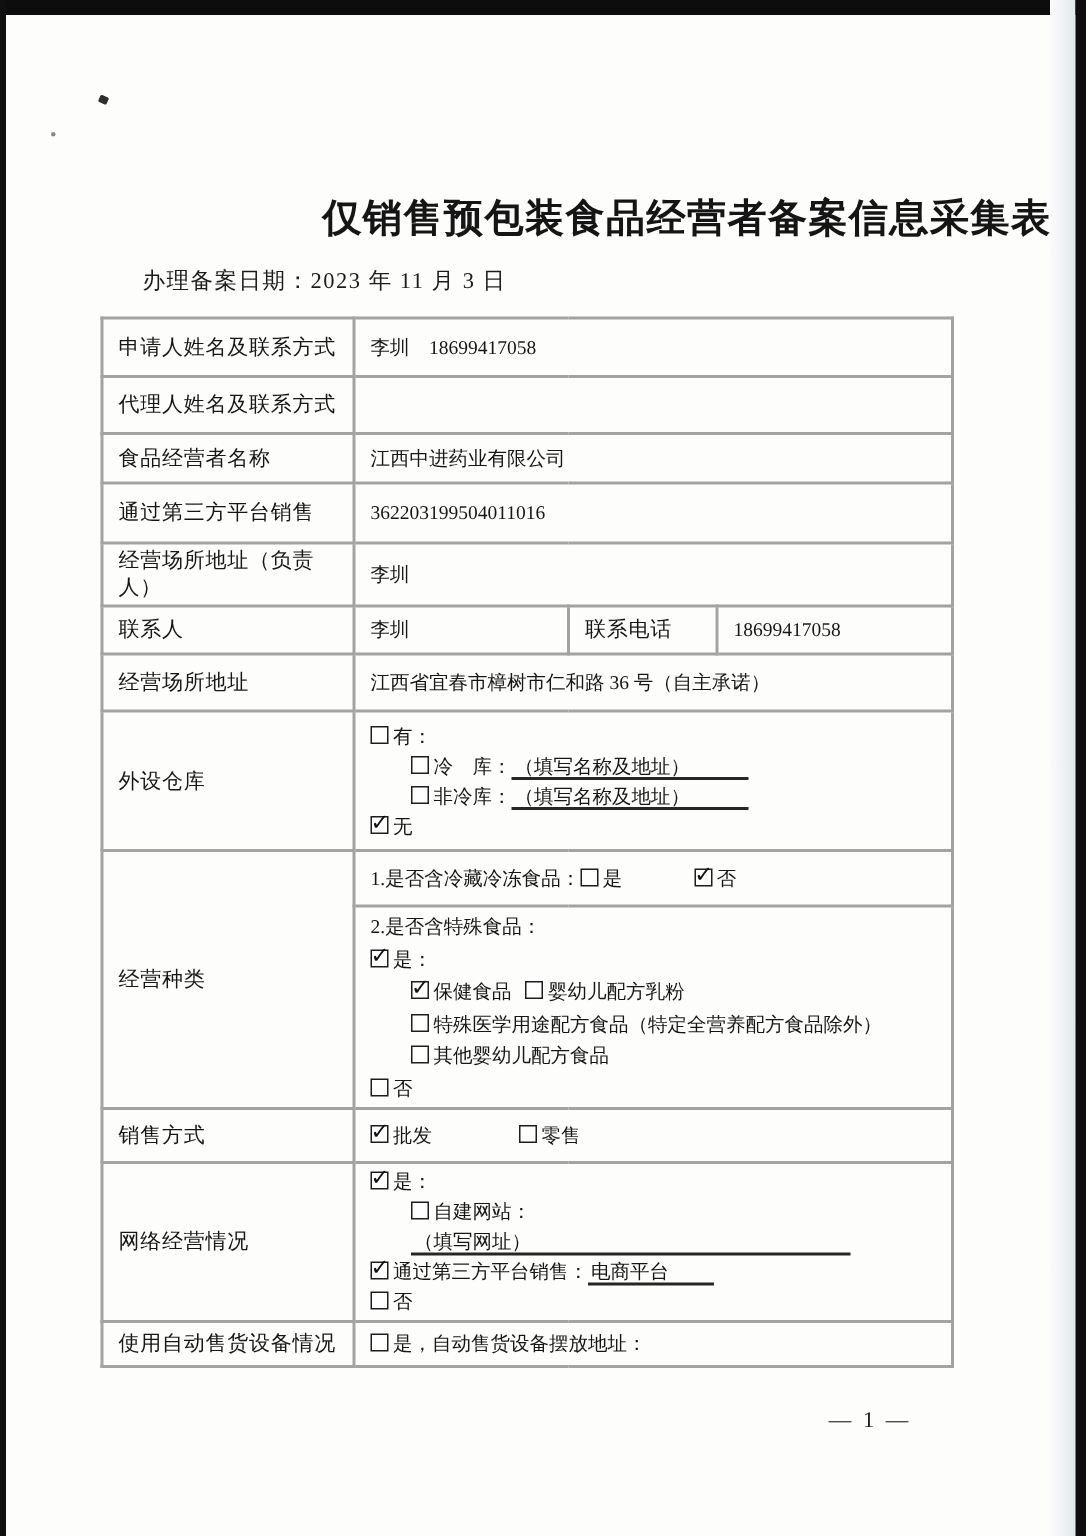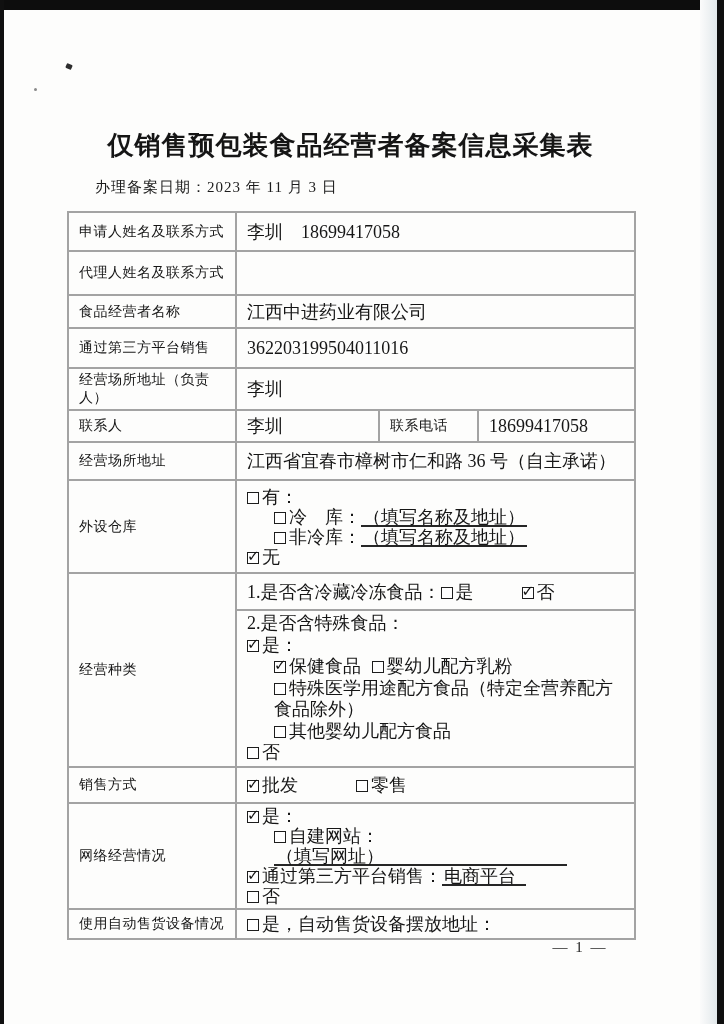--- a/index.html
+++ b/index.html
@@ -16,41 +16,41 @@
   .edge-top    { position:absolute; left:0; top:0; width:724px; height:10px; background:#0d0d0d; }
   .edge-left   { position:absolute; left:0; top:0; width:4px; height:1024px; background:#101010; }
   .edge-right-dark  { position:absolute; right:0; top:0; width:7px; height:1024px; background:#0e0e0e; }
   .edge-right-light { position:absolute; right:7px; top:0; width:17px; height:1024px;
                       background:linear-gradient(to right,#fbfbfb,#e2e8eb); }
   .speck1 { position:absolute; left:66px; top:64px; width:6px; height:5px; background:#2e2e2e; transform:rotate(25deg); border-radius:1px; }
   .speck2 { position:absolute; left:34px; top:88px; width:3px; height:3px; background:#8a8a8a; border-radius:50%; }
 
   .doc-title {
     position:absolute; left:0; top:128px; width:701px;
-    text-align:center; font-size:26px; font-weight:bold; letter-spacing:1px;
+    text-align:right; font-size:26px; font-weight:bold; letter-spacing:1px;
     color:#151515;
   }
   .date-line {
     position:absolute; left:95px; top:178px;
     font-size:15px; letter-spacing:1px; color:#1c1c1c;
   }
 
   table.form {
     position:absolute; left:67px; top:211px; width:567px;
     border-collapse:collapse; table-layout:fixed;
     font-size:14px; color:#161616;
   }
   table.form td {
     border:2px solid #a3a3a3;
     padding:2px 6px 2px 10px;
     vertical-align:middle;
     overflow:hidden;
   }
   td.lbl { letter-spacing:0.5px; }
-  td.val { font-size:18px; }
+  td.val { font-size:13px; }
   .multi { line-height:20px; padding-top:5px; padding-bottom:5px; vertical-align:middle; }
   .multi-q2 { line-height:21.5px; }
   .indent { padding-left:27px; }
 
   
   .cb {
     display:inline-block; width:12px; height:12px;
     border:1.7px solid #1d1d1d; background:#fff;
     position:relative; vertical-align:-1px; margin-right:3px;
   }
@@ -94,21 +94,21 @@
       <col style="width:99px">
       <col style="width:157px">
     </colgroup>
 
   <tbody>
       <tr style="height:39px">
     <td class="lbl">申请人姓名及联系方式</td>
     <td class="val" colspan="3">李圳　18699417058</td>
   </tr>
 
-  <tr style="height:44px">
+  <tr style="height:38px">
     <td class="lbl">代理人姓名及联系方式</td>
     <td class="val" colspan="3"></td>
   </tr>
 
   <tr style="height:33px">
     <td class="lbl">食品经营者名称</td>
     <td class="val" colspan="3">江西中进药业有限公司</td>
   </tr>
 
   <tr style="height:40px">

